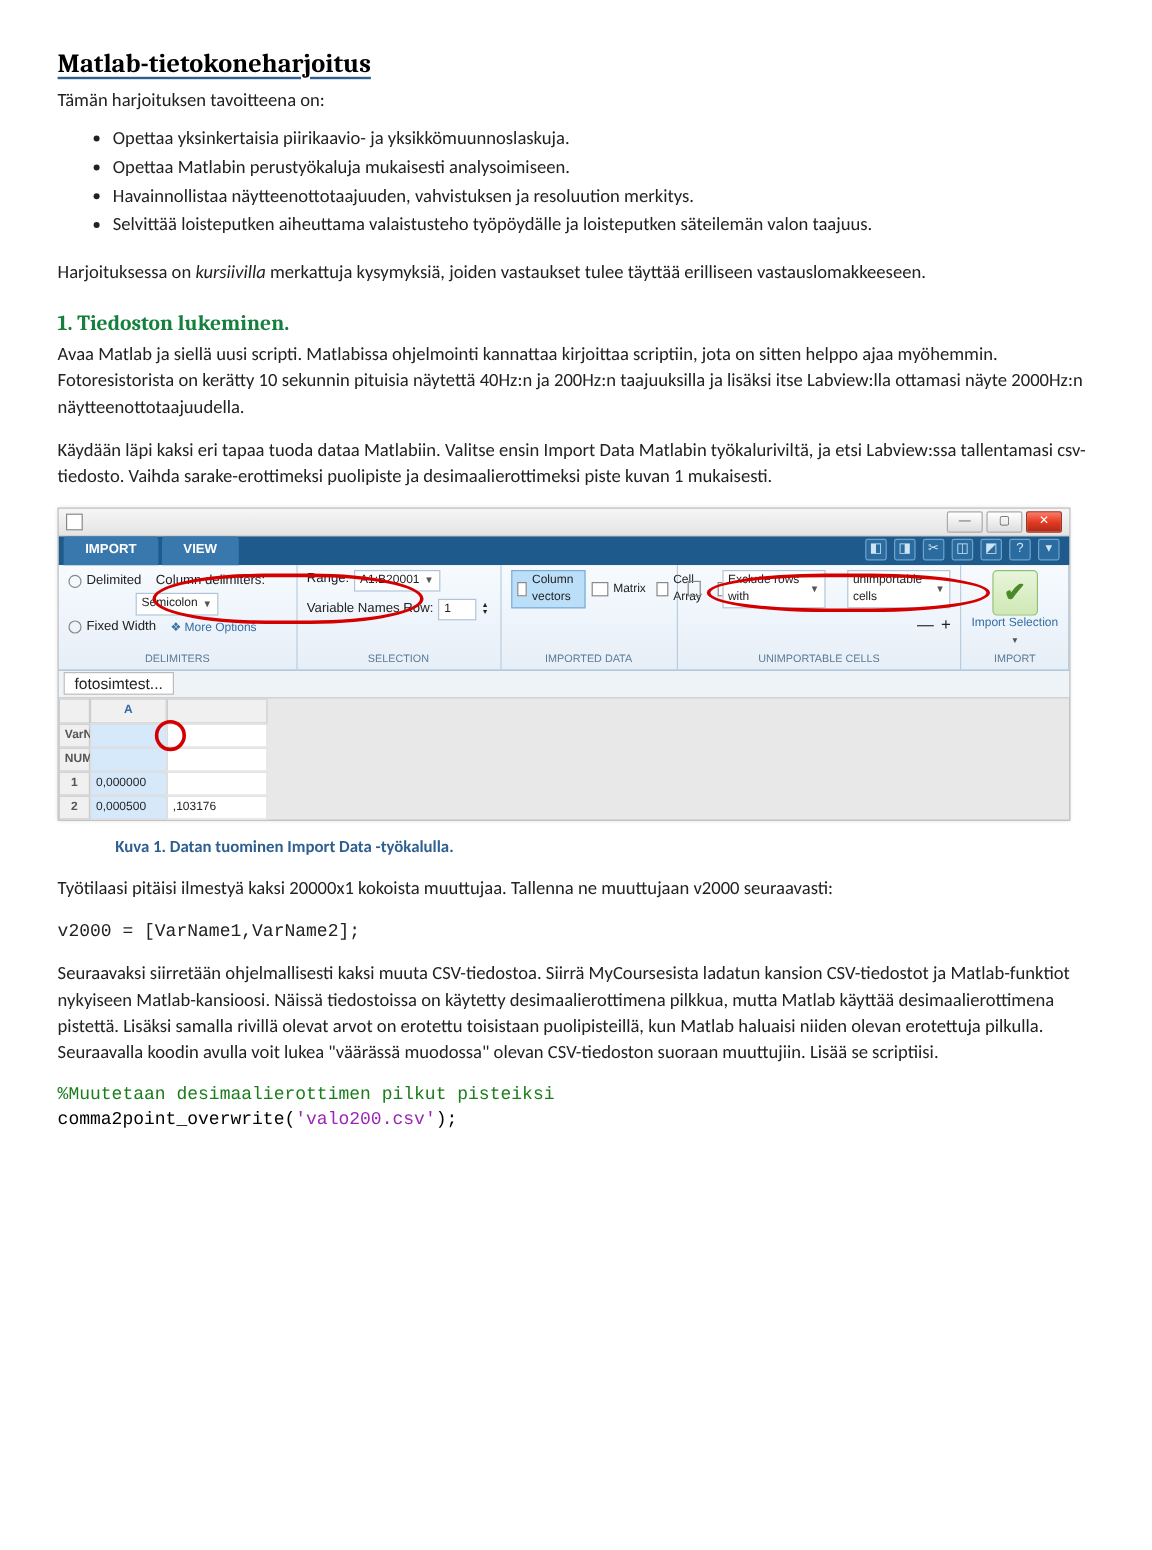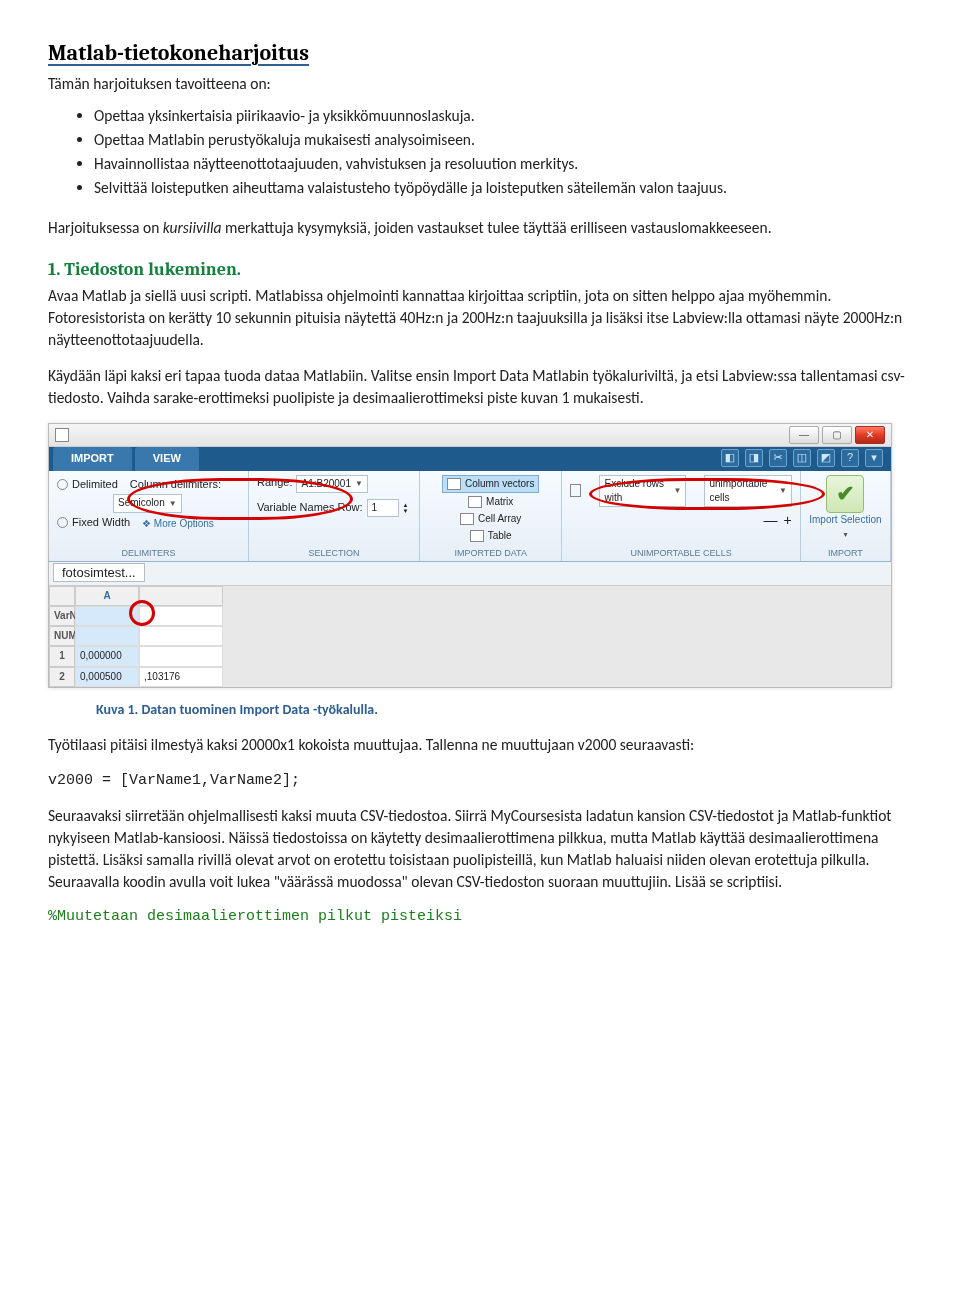--- a/index.html
+++ b/index.html
@@ -129,21 +129,21 @@
   }
   .red-circle3 {
     position:absolute; border:3px solid #d40000; border-radius:50%;
     left:80px; top:176px; width:20px; height:20px; pointer-events:none;
   }
   .field {
     border:1px solid #b0c4d8; background:#fff; padding:1px 4px; font-size:10px; display:inline-flex;
     align-items:center; gap:4px;
   }
   .caret { font-size:8px; color:#555;}
-  .type-list { display:flex; flex-direction:column; gap:1px; font-size:10px;align-items:center;}
+  .type-list { display:flex; flex-direction:row; gap:1px; font-size:10px;}
   .type-list div { display:flex; align-items:center; gap:4px; padding:1px 4px;}
   .type-list .sel { background:#bcdff9; border:1px solid #7aacd6;}
   .type-icon { width:12px;height:10px;border:1px solid #888;background:#fff;}
   .green-check {
     width:36px;height:36px;border-radius:4px;border:1px solid #8fbf6f;
     background:linear-gradient(#e8f5dc,#cfe8b4); display:flex;align-items:center;justify-content:center;
     color:#4a8a2a; font-size:22px; font-weight:bold;
   }
   .import-sel-label { font-size:10px; text-align:center; color:#356ea3;}
   .popup {
@@ -321,13 +321,14 @@
 <p class="fig-caption">Kuva 1. Datan tuominen Import Data -työkalulla.</p>
 
 <p>Työtilaasi pitäisi ilmestyä kaksi 20000x1 kokoista muuttujaa. Tallenna ne muuttujaan v2000 seuraavasti:</p>
 
 <div class="code-inline">v2000 = [VarName1,VarName2];</div>
 
 <p>Seuraavaksi siirretään ohjelmallisesti kaksi muuta CSV-tiedostoa. Siirrä MyCoursesista ladatun kansion CSV-tiedostot ja Matlab-funktiot nykyiseen Matlab-kansioosi. Näissä tiedostoissa on käytetty desimaalierottimena pilkkua, mutta Matlab käyttää desimaalierottimena pistettä. Lisäksi samalla rivillä olevat arvot on erotettu toisistaan puolipisteillä, kun Matlab haluaisi niiden olevan erotettuja pilkulla. Seuraavalla koodin avulla voit lukea "väärässä muodossa" olevan CSV-tiedoston suoraan muuttujiin. Lisää se scriptiisi.</p>
 
 <div class="code-block">
   <div><span class="code-green">%Muutetaan desimaalierottimen pilkut pisteiksi</span></div>
+  <div><span class="code-black">comma2point_overwrite(</span><span class="code-purple">'valo200.csv'</span><span class="code-black">);</span></div>
 </div>
 
 </body></html>

